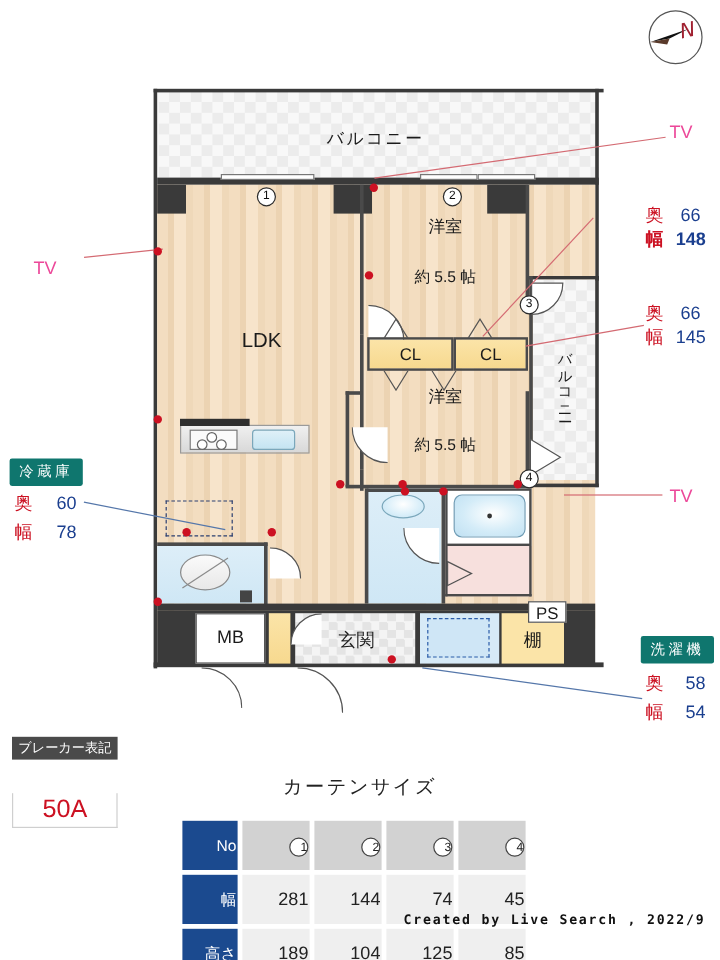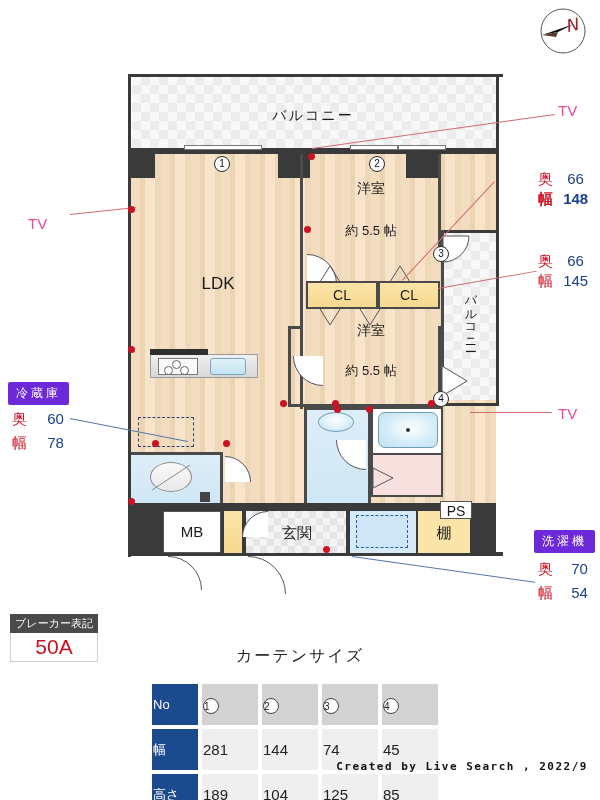--- a/index.html
+++ b/index.html
@@ -84,56 +84,56 @@
 
   
   .leader { position: absolute; background: #d46a72; height: 1px; transform-origin: 0 0; z-index: 3;}
   .leader-blue { position: absolute; background: #5577aa; height: 1px; transform-origin: 0 0; z-index: 3;}
 
   
   .tv-label {
     position: absolute; color: #ec4899; font-size: 15px; font-weight: 400;
   }
   .chip {
-    position: absolute; background: #6d28d9; color: #fff;
+    position: absolute; background: #0f766e; color: #fff;
     font-size: 12px; padding: 3px 8px; letter-spacing: 3px;
     border-radius: 2px; white-space: nowrap;
   }
   .dim-row { position: absolute; font-size: 15px; white-space: nowrap; }
   .dim-k { color: #cc1122; }
   .dim-v { color: #1b3f8f; text-align: right; }
 
   
   #breaker { left: 10px; top: 614px; width: 88px; }
   #breaker .bk-head {
     background: #4a4a4a; color: #fff; font-size: 11px;
     text-align: center; padding: 2px 0; letter-spacing: 0px;
   }
   #breaker .bk-val {
     background: #fff; border: 1px solid #cfcfcf; border-top: none;
-    color: #cc1122; font-size: 21px; text-align: center; padding: 2px 0;
+    color: #cc1122; font-size: 21px; text-align: center; padding: 2px 0; margin-top: 28px;
   }
 
   
   #note {
     left: 396px; top: 620px; width: 196px;
     background: #e2e2e2; border-radius: 6px; padding: 7px 9px;
     color: #2b2b2b; font-size: 9px; line-height: 15px;
     font-family: "DejaVu Sans", sans-serif; letter-spacing: 1px;
   }
   #note .tri { color: #cc1122; }
 
   
   #curtain-title {
     left: 0; top: 646px; width: 600px; text-align: center;
     font-size: 16px; color: #222; letter-spacing: 2px;
   }
   #curtain { left: 148px; top: 680px; }
   #curtain table { border-collapse: separate; border-spacing: 4px; }
-  #curtain td { width: 56px; height: 41px; text-align: left; font-size: 15px; }
+  #curtain td { width: 56px; height: 41px; text-align: right; font-size: 15px; }
   #curtain td.hd { background: #1b4a8f; color: #fff; font-size: 13px; width: 46px;}
   #curtain td.num { background: #d2d2d2; }
   #curtain td.val { background: #efefef; color: #222; }
   .circ-n {
     display: inline-block; width: 16px; height: 16px; border-radius: 50%;
     border: 1px solid #444; background: #fff; color: #222;
     font-size: 10px; line-height: 15px;
   }
 
   
@@ -396,21 +396,21 @@
   </div>
   <div class="dim-row" style="left:12px;top:434px;">
     <span class="dim-k">幅</span>
     <span class="dim-v" style="margin-left:16px;">78</span>
   </div>
   <div class="leader-blue" style="left:70px;top:418px;width:120px;transform:rotate(11deg);"></div>
 
   <div class="chip" style="left:534px;top:530px;">洗濯機</div>
   <div class="dim-row" style="left:538px;top:560px;">
     <span class="dim-k">奥</span>
-    <span class="dim-v" style="margin-left:14px;">70</span>
+    <span class="dim-v" style="margin-left:14px;">58</span>
   </div>
   <div class="dim-row" style="left:538px;top:584px;">
     <span class="dim-k">幅</span>
     <span class="dim-v" style="margin-left:14px;">54</span>
   </div>
   <div class="leader-blue" style="left:352px;top:556px;width:185px;transform:rotate(8deg);"></div>
 
   <div id="breaker" class="abs">
     <div class="bk-head">ブレーカー表記</div>
     <div class="bk-val">50A</div>

